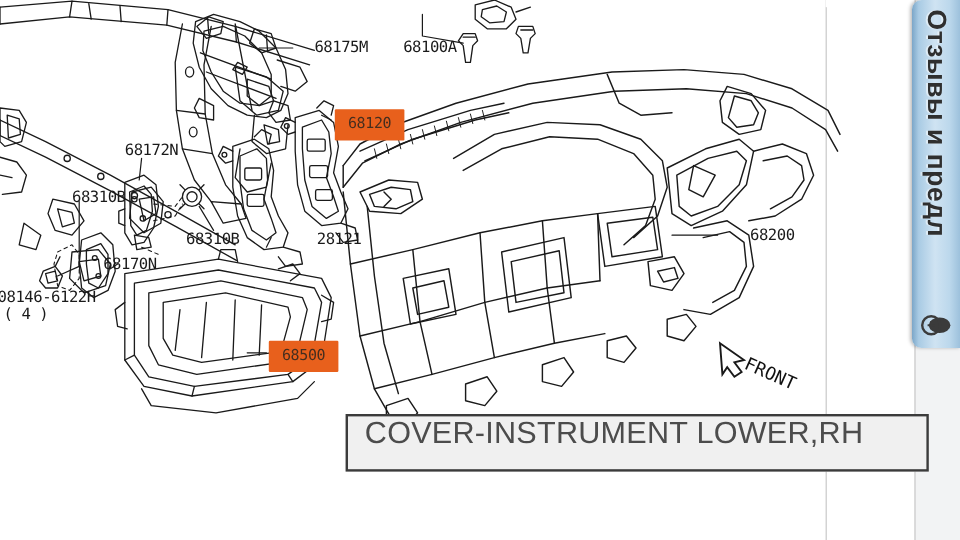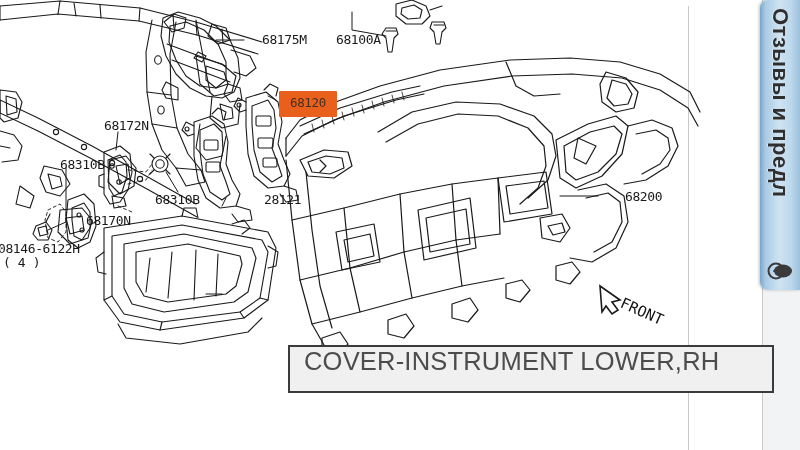--- a/index.html
+++ b/index.html
@@ -388,20 +388,23 @@
   <div class="lbl" style="left:155px;top:193px;">68310B</div>
   <div class="lbl" style="left:231px;top:193px;margin-left:33px;">28121</div>
   <div class="lbl" style="left:86px;top:214px;">68170N</div>
   <div class="lbl" style="left:-2px;top:242px;">08146-6122H</div>
   <div class="lbl" style="left:3px;top:256px;">( 4 )</div>
   <div class="lbl" style="left:604px;top:190px;margin-left:21px;">68200</div>
 
   <div class="hl" style="left:279px;top:91px;width:48px;height:19px;">
     <span>68120</span>
   </div>
+  <div class="hl" style="left:224px;top:284px;width:48px;height:19px;">
+    <span>68500</span>
+  </div>
 
   <div id="frontmark">
     <div class="ftext">FRONT</div>
   </div>
 
   <div id="wmark">uschasti.ru</div>
   <div id="caption">
     <div class="ctext">COVER-INSTRUMENT LOWER,RH</div>
   </div>
 

